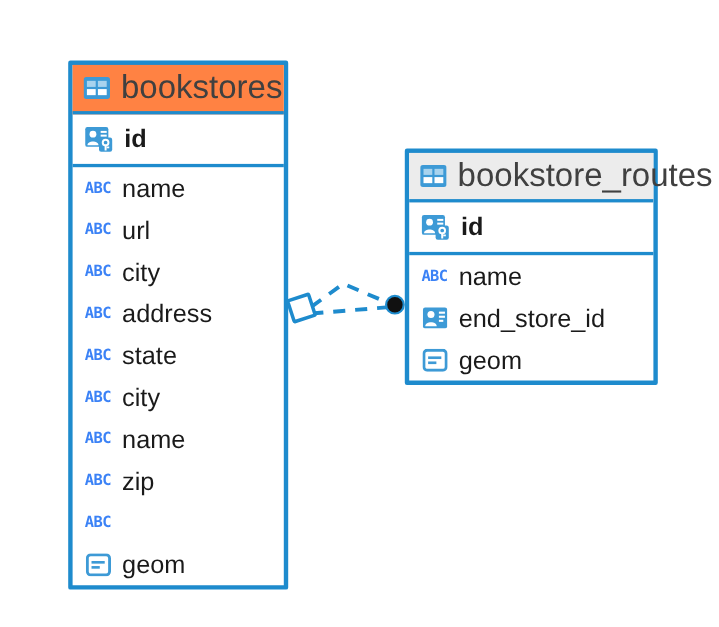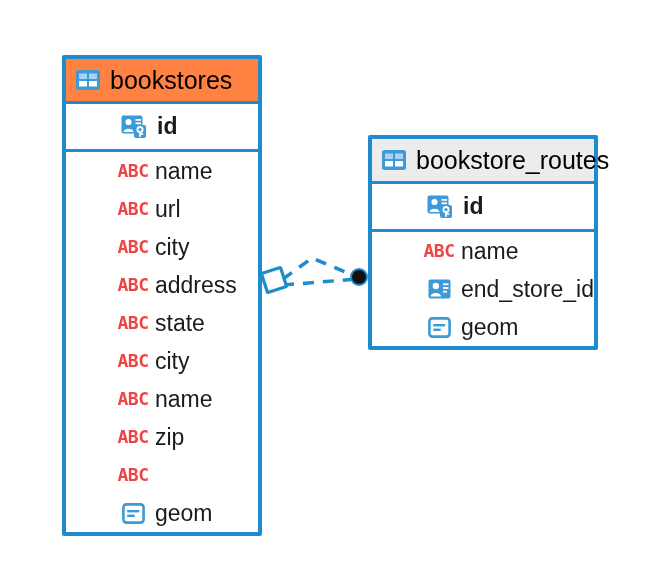--- a/index.html
+++ b/index.html
@@ -38,38 +38,37 @@
     gap: 9px;
     box-sizing: border-box;
     padding: 5px 10px 5px 9px;
     border-bottom: 3px solid #1e8bcd;
     height: 45px;
   }
   .entity-header.accent   { background: #ff8243; }
   .entity-header.neutral  { background: #ececec; }
 
   .entity-title {
-    font-size: 25px;
-    color: #000000;
+    font-size: 30px;
+    color: #404040;
     line-height: 1;
     white-space: nowrap;
   }
 
   .pk-section {
     border-bottom: 3px solid #1e8bcd;
   }
 
   .field-row {
     display: flex;
     align-items: center;
     gap: 9px;
     box-sizing: border-box;
     padding: 4px 10px 4px 10px;
     height: 38px;
-    margin-left: 44px;
   }
   .field-row.pk { height: 45px; }
 
   .field-label {
     font-size: 23px;
     color: #1a1a1a;
     line-height: 1;
     white-space: nowrap;
   }
   .field-label.bold { font-weight: bold; }
@@ -80,23 +79,23 @@
     height: 26px;
     display: flex;
     align-items: center;
     justify-content: center;
   }
   .icon-slot.wide { width: 28px; }
 
   .abc-icon {
     font-family: "DejaVu Sans Mono", monospace;
     font-weight: bold;
-    font-size: 18px;
+    font-size: 14px;
     letter-spacing: -0.5px;
-    color: #ef4444;
+    color: #3b82f6;
     line-height: 1;
     user-select: none;
   }
 
   
   #connector {
     position: absolute;
     left: 0;
     top: 0;
     width: 654px;

